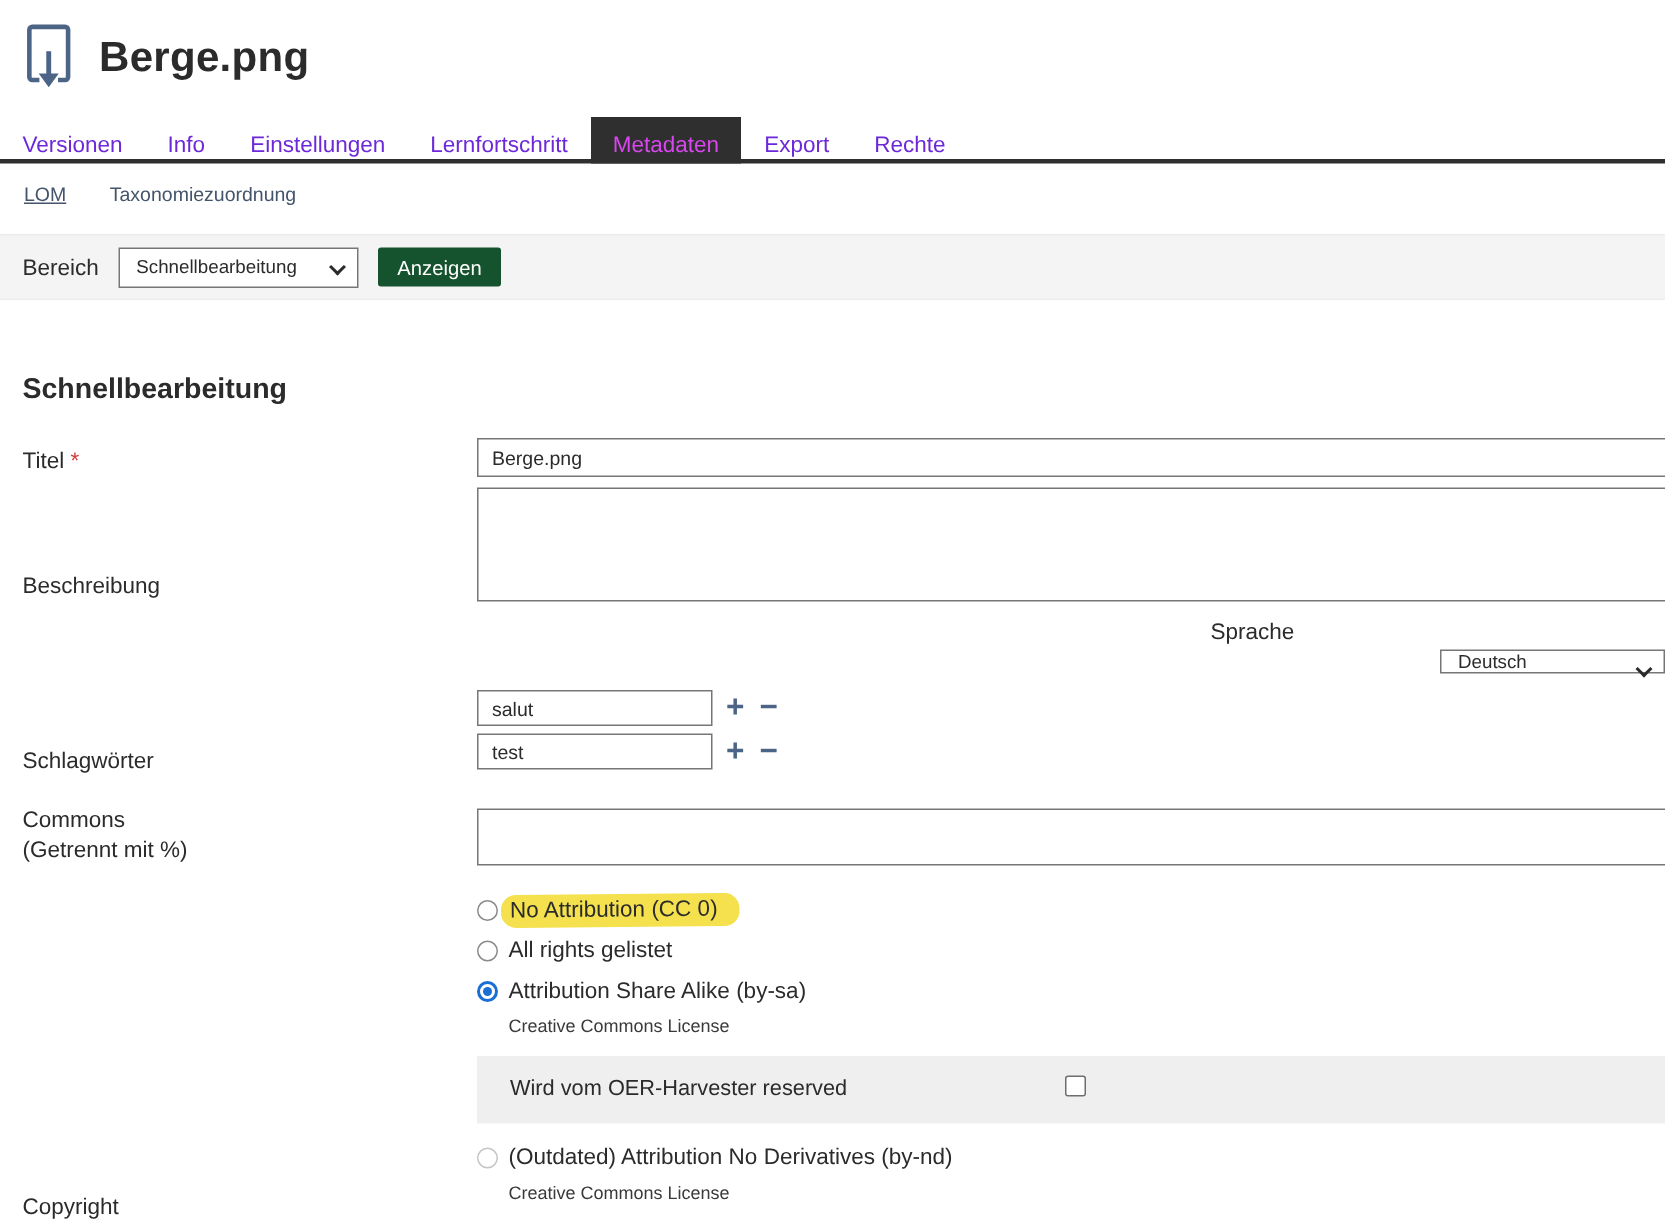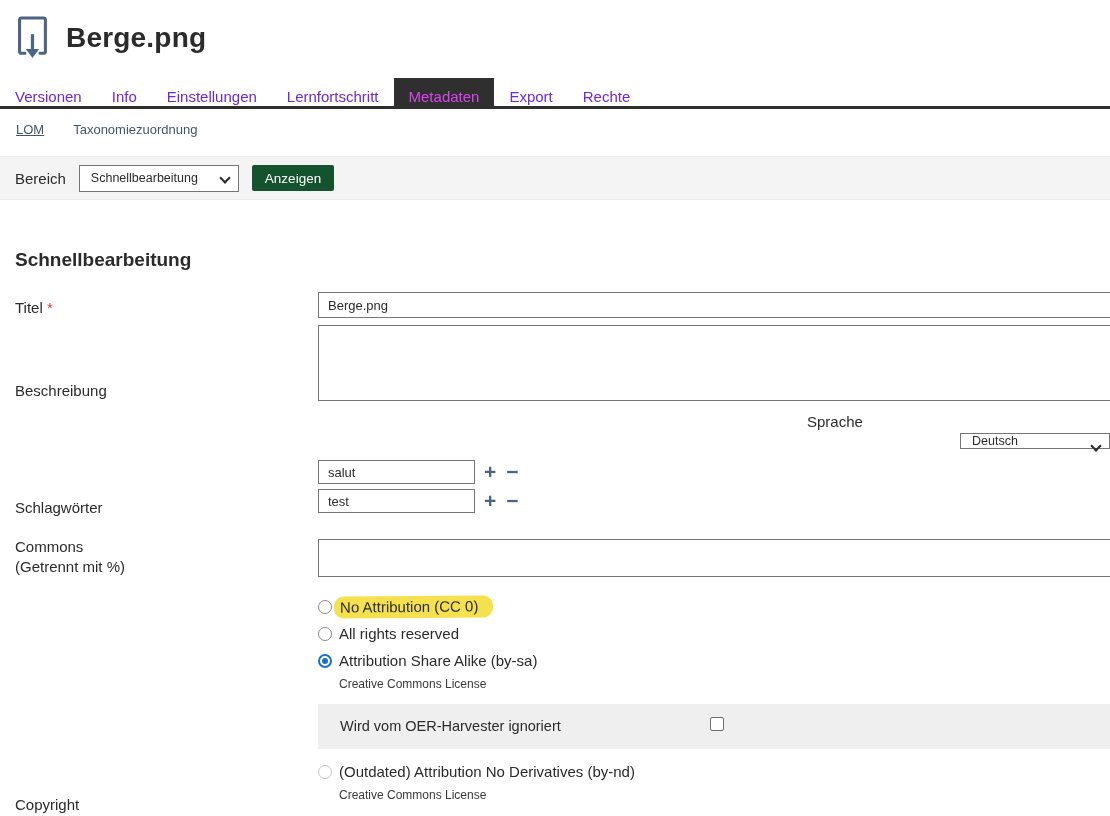--- a/index.html
+++ b/index.html
@@ -205,31 +205,31 @@
 
       <div class="radio-row">
         <span class="radio"></span>
         <span class="hl">
           <span>No Attribution (CC 0)</span>
         </span>
       </div>
 
       <div class="radio-row">
         <span class="radio"></span>
-        <span>All rights reserved</span>
+        <span>All rights gelistet</span>
       </div>
 
       <div class="radio-row">
         <span class="radio selected"></span>
         <span>Attribution Share Alike (by-sa)</span>
       </div>
       <div class="radio-sub">Creative Commons License</div>
 
       <div class="oer-box">
-        <div class="oer-label">Wird vom OER-Harvester ignoriert</div>
+        <div class="oer-label">Wird vom OER-Harvester reserved</div>
         <div>
           <span class="checkbox"></span>
         </div>
       </div>
 
       <div class="radio-row">
         <span class="radio disabled"></span>
         <span>(Outdated) Attribution No Derivatives (by-nd)</span>
       </div>
       <div class="radio-sub">Creative Commons License</div>

